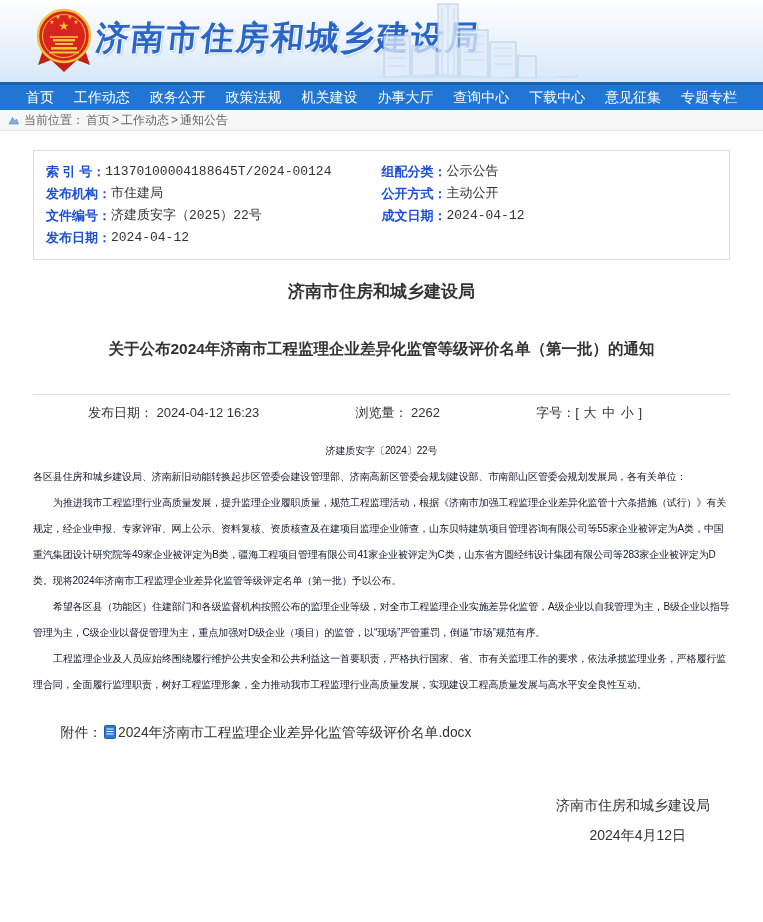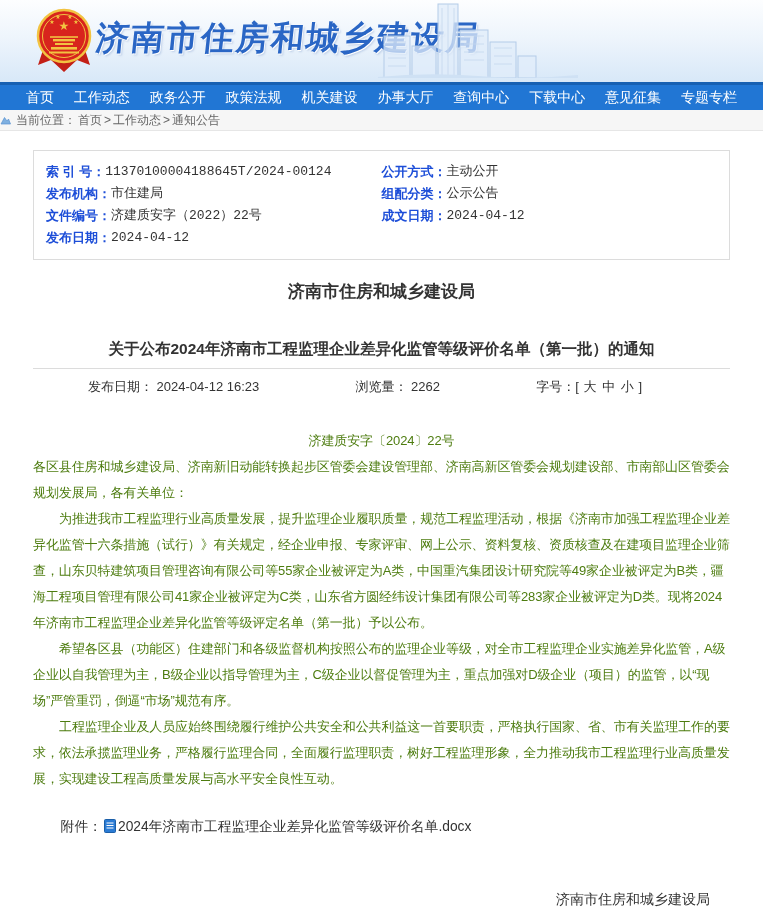--- a/index.html
+++ b/index.html
@@ -27,49 +27,49 @@
   
   .navbar {
     height:28px; background:#2176d4; border-top:3px solid #1760b2;
     display:flex; align-items:center; justify-content:space-around; padding:0 16px;
   }
   .nav-item { color:#ffffff; font-size:14px; text-decoration:none; cursor:pointer; white-space:nowrap; }
 
   
   .breadcrumb {
     height:21px; background:#f6f6f6; border-bottom:1px solid #e6e6e6;
-    display:flex; align-items:center; font-size:12px; color:#666; gap:2px;
+    display:flex; align-items:center; font-size:12px; color:#666; padding-left:8px; gap:2px;
   }
   .crumb { color:#666; cursor:pointer; text-decoration:none; }
   .crumb-sep { color:#666; }
   .loc-icon { margin-right:3px; display:inline-flex; }
 
   
   .container { width:697px; margin:0 auto; }
 
   .meta-box {
     margin-top:19px; border:1px solid #dcdcdc; padding:10px 12px; display:flex; font-size:13px;
   }
   .meta-col { width:50%; }
   .meta-row { line-height:22px; display:flex; }
   .meta-label { font-weight:bold; color:#1d4ed8; white-space:pre; }
   .meta-value { color:#333;font-family:Liberation Mono, monospace; }
 
   .doc-org  { text-align:center; font-size:17px; font-weight:bold; margin-top:20px; }
   .doc-title{ text-align:center; font-size:15.5px; font-weight:bold; margin-top:36px; }
 
   .article-meta {
-    border-top:1px solid #dcdcdc; margin-top:8px; padding:9px 88px 0 55px;
+    border-top:1px solid #dcdcdc; margin-top:34px; padding:9px 88px 0 55px;
     display:flex; justify-content:space-between; font-size:13px; color:#333;
   }
   .fontsize-ctl { cursor:pointer; }
   .fontsize-opt { cursor:pointer; margin:0 1px; }
 
   .article-body {
-    margin-top:32px; font-size:13px; line-height:26px; color:#4d7c0f; letter-spacing:-0.1px;
+    margin-top:16px; font-size:10px; line-height:26px; color:#0f172a; letter-spacing:-0.1px;
   }
   .doc-number { text-align:center; margin:0 0 2px 0; }
   .article-body p { margin:0; }
   .indent { text-indent:2em; }
 
   .attachment { margin-top:26px; font-size:13.8px; padding-left:2em; }
   .doc-icon { display:inline-block; vertical-align:-2px; margin:0 2px 0 2px; }
   .attachment-link { color:#333; cursor:pointer; text-decoration:none; }
 
   .signature { text-align:right; margin-top:48px; font-size:14px; line-height:30px; }
@@ -153,35 +153,35 @@
       <div class="meta-row">
         <span class="meta-label">索 引 号：</span>
         <span class="meta-value">11370100004188645T/2024-00124</span>
       </div>
       <div class="meta-row">
         <span class="meta-label">发布机构：</span>
         <span class="meta-value">市住建局</span>
       </div>
       <div class="meta-row">
         <span class="meta-label">文件编号：</span>
-        <span class="meta-value">济建质安字（2022）22号</span>
+        <span class="meta-value">济建质安字（2025）22号</span>
       </div>
       <div class="meta-row">
         <span class="meta-label">发布日期：</span>
         <span class="meta-value">2024-04-12</span>
       </div>
     </div>
     <div class="meta-col">
       <div class="meta-row">
+        <span class="meta-label">组配分类：</span>
+        <span class="meta-value">公示公告</span>
+      </div>
+      <div class="meta-row">
         <span class="meta-label">公开方式：</span>
         <span class="meta-value">主动公开</span>
-      </div>
-      <div class="meta-row">
-        <span class="meta-label">组配分类：</span>
-        <span class="meta-value">公示公告</span>
       </div>
       <div class="meta-row">
         <span class="meta-label">成文日期：</span>
         <span class="meta-value">2024-04-12</span>
       </div>
     </div>
   </div>
 
   <div class="doc-org">济南市住房和城乡建设局</div>
   <div class="doc-title">关于公布2024年济南市工程监理企业差异化监管等级评价名单（第一批）的通知</div>

